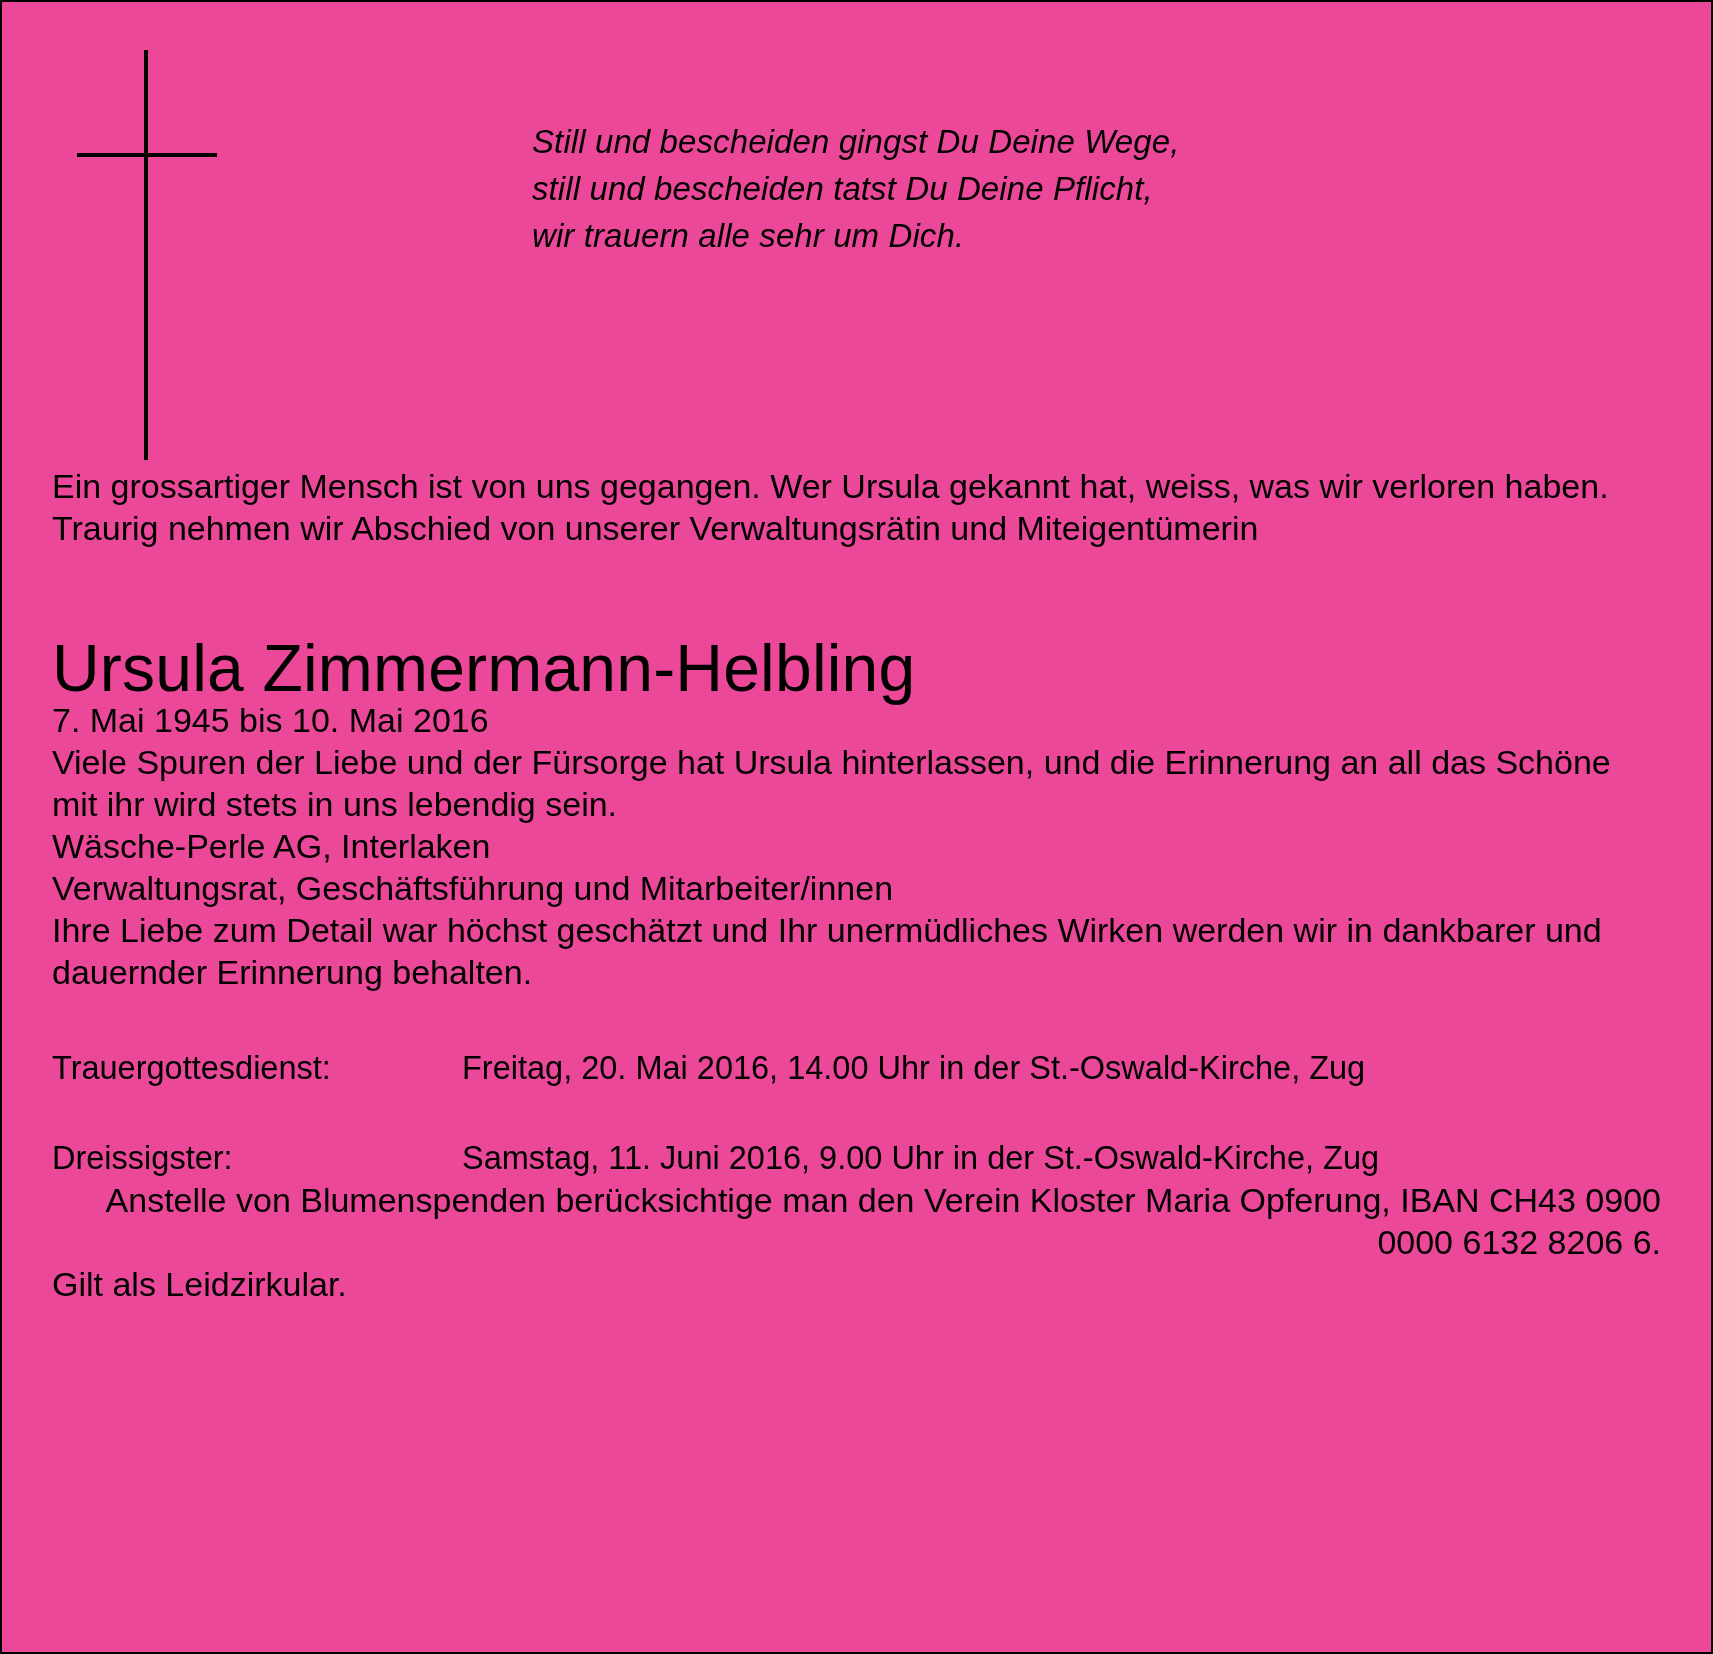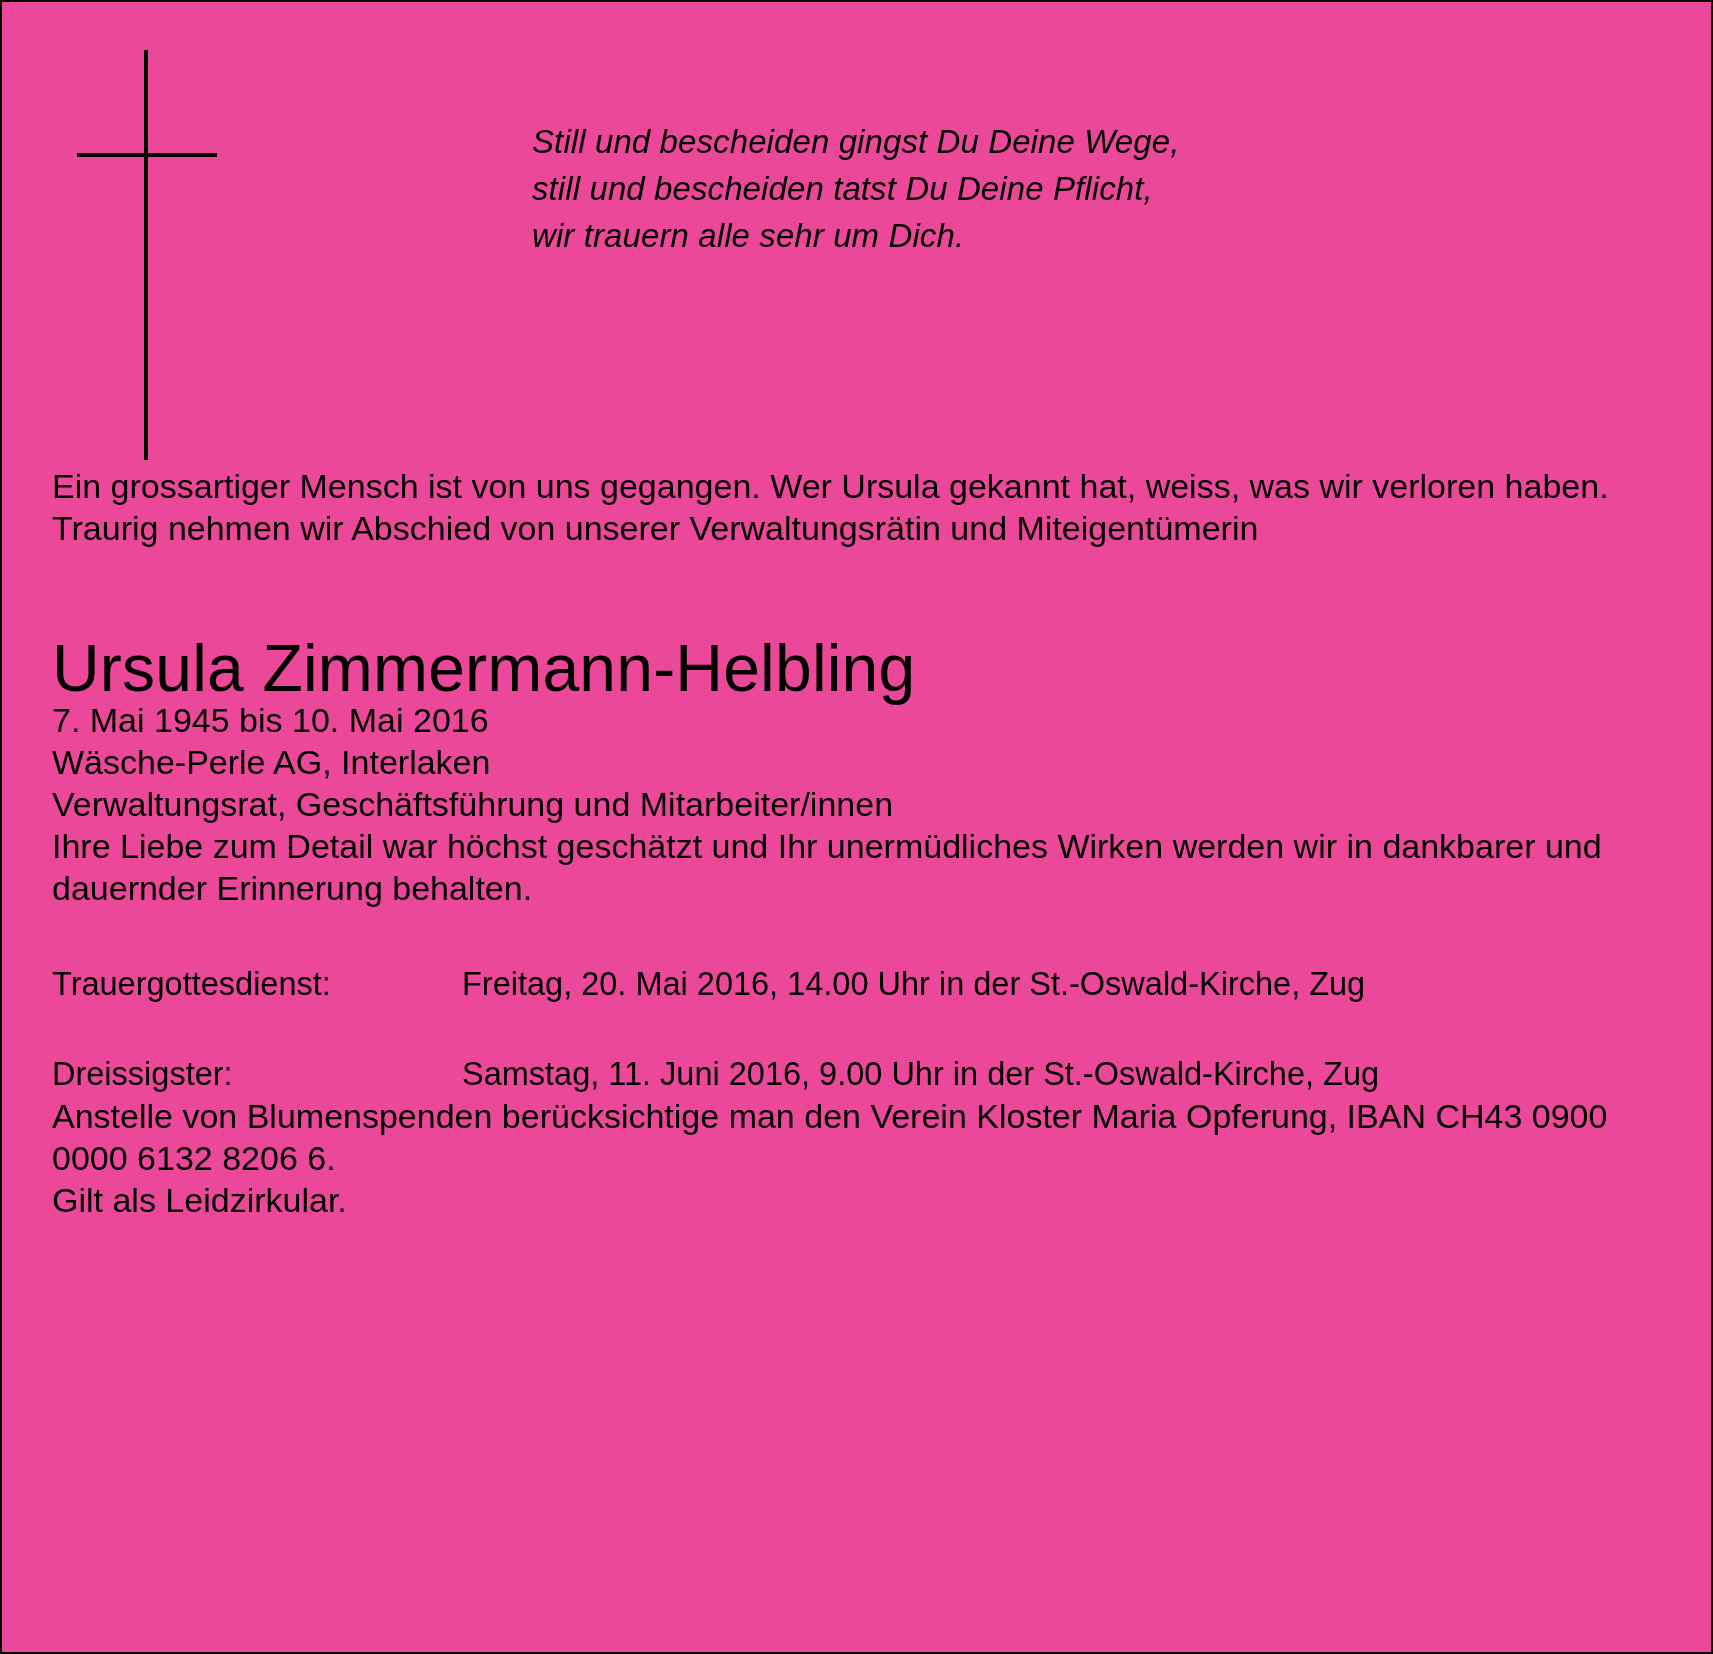--- a/index.html
+++ b/index.html
@@ -108,21 +108,21 @@
   }
   .services td {
     font-size: 32.5px;
     line-height: 42px;
     padding: 0 0 48px 0;
     vertical-align: top;
   }
   .services tr:last-child td { padding-bottom: 0; }
   .services td.label { width: 410px; }
 
-  .closing { margin-top: 52px; }
+  .closing { margin-top: 52px; text-align: right; }
   .final { margin-top: 52px; }
 </style>
 </head>
 <body>
 
 <div class="page">
   <div class="inner">
 
     <div class="cross">
       <div class="v"></div>
@@ -134,20 +134,21 @@
 wir trauern alle sehr um Dich.</div>
 
     <div class="body-area">
 
       <p class="para intro">Ein grossartiger Mensch ist von uns gegangen. Wer Ursula gekannt hat, weiss, was wir verloren haben. Traurig nehmen wir Abschied von unserer Verwaltungsrätin und Miteigentümerin</p>
 
       <div class="name">Ursula Zimmermann-Helbling</div>
 
       <p class="para dates">7. Mai 1945 bis 10. Mai 2016</p>
 
+      <p class="para gap-lg">Viele Spuren der Liebe und der Fürsorge hat Ursula hinterlassen, und die Erinnerung an all das Schöne mit ihr wird stets in uns lebendig sein.</p>
 
       <p class="para gap-sm">Wäsche-Perle AG, Interlaken
 Verwaltungsrat, Geschäftsführung und Mitarbeiter/innen</p>
 
       <p class="para gap-md">Ihre Liebe zum Detail war höchst geschätzt und Ihr unermüdliches Wirken werden wir in dankbarer und dauernder Erinnerung behalten.</p>
 
       <table class="services">
         <tbody>
             <tr>
           <td class="label">Trauergottesdienst:</td>

